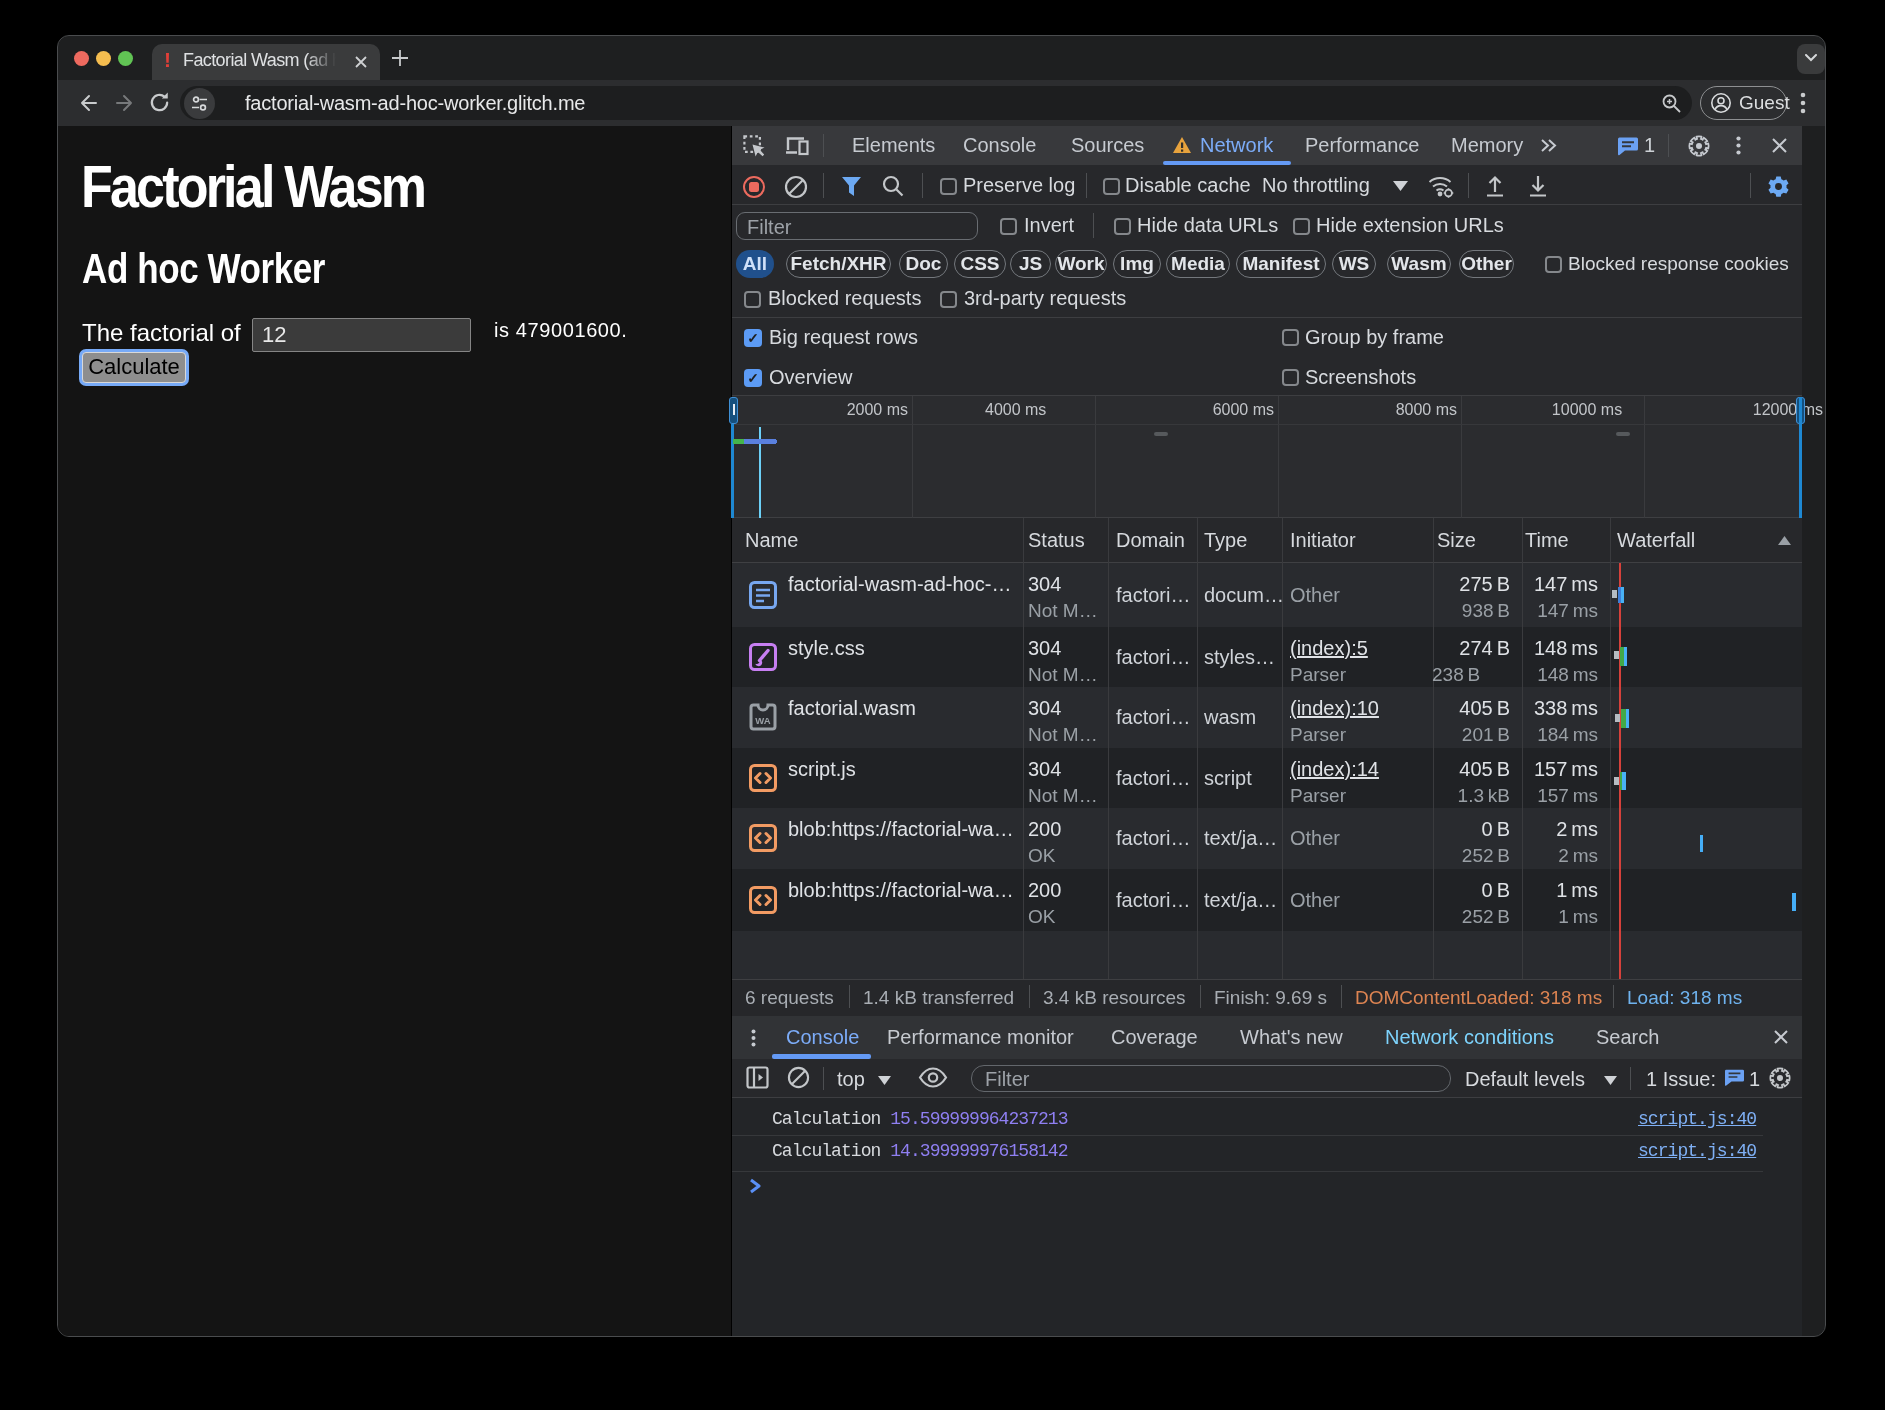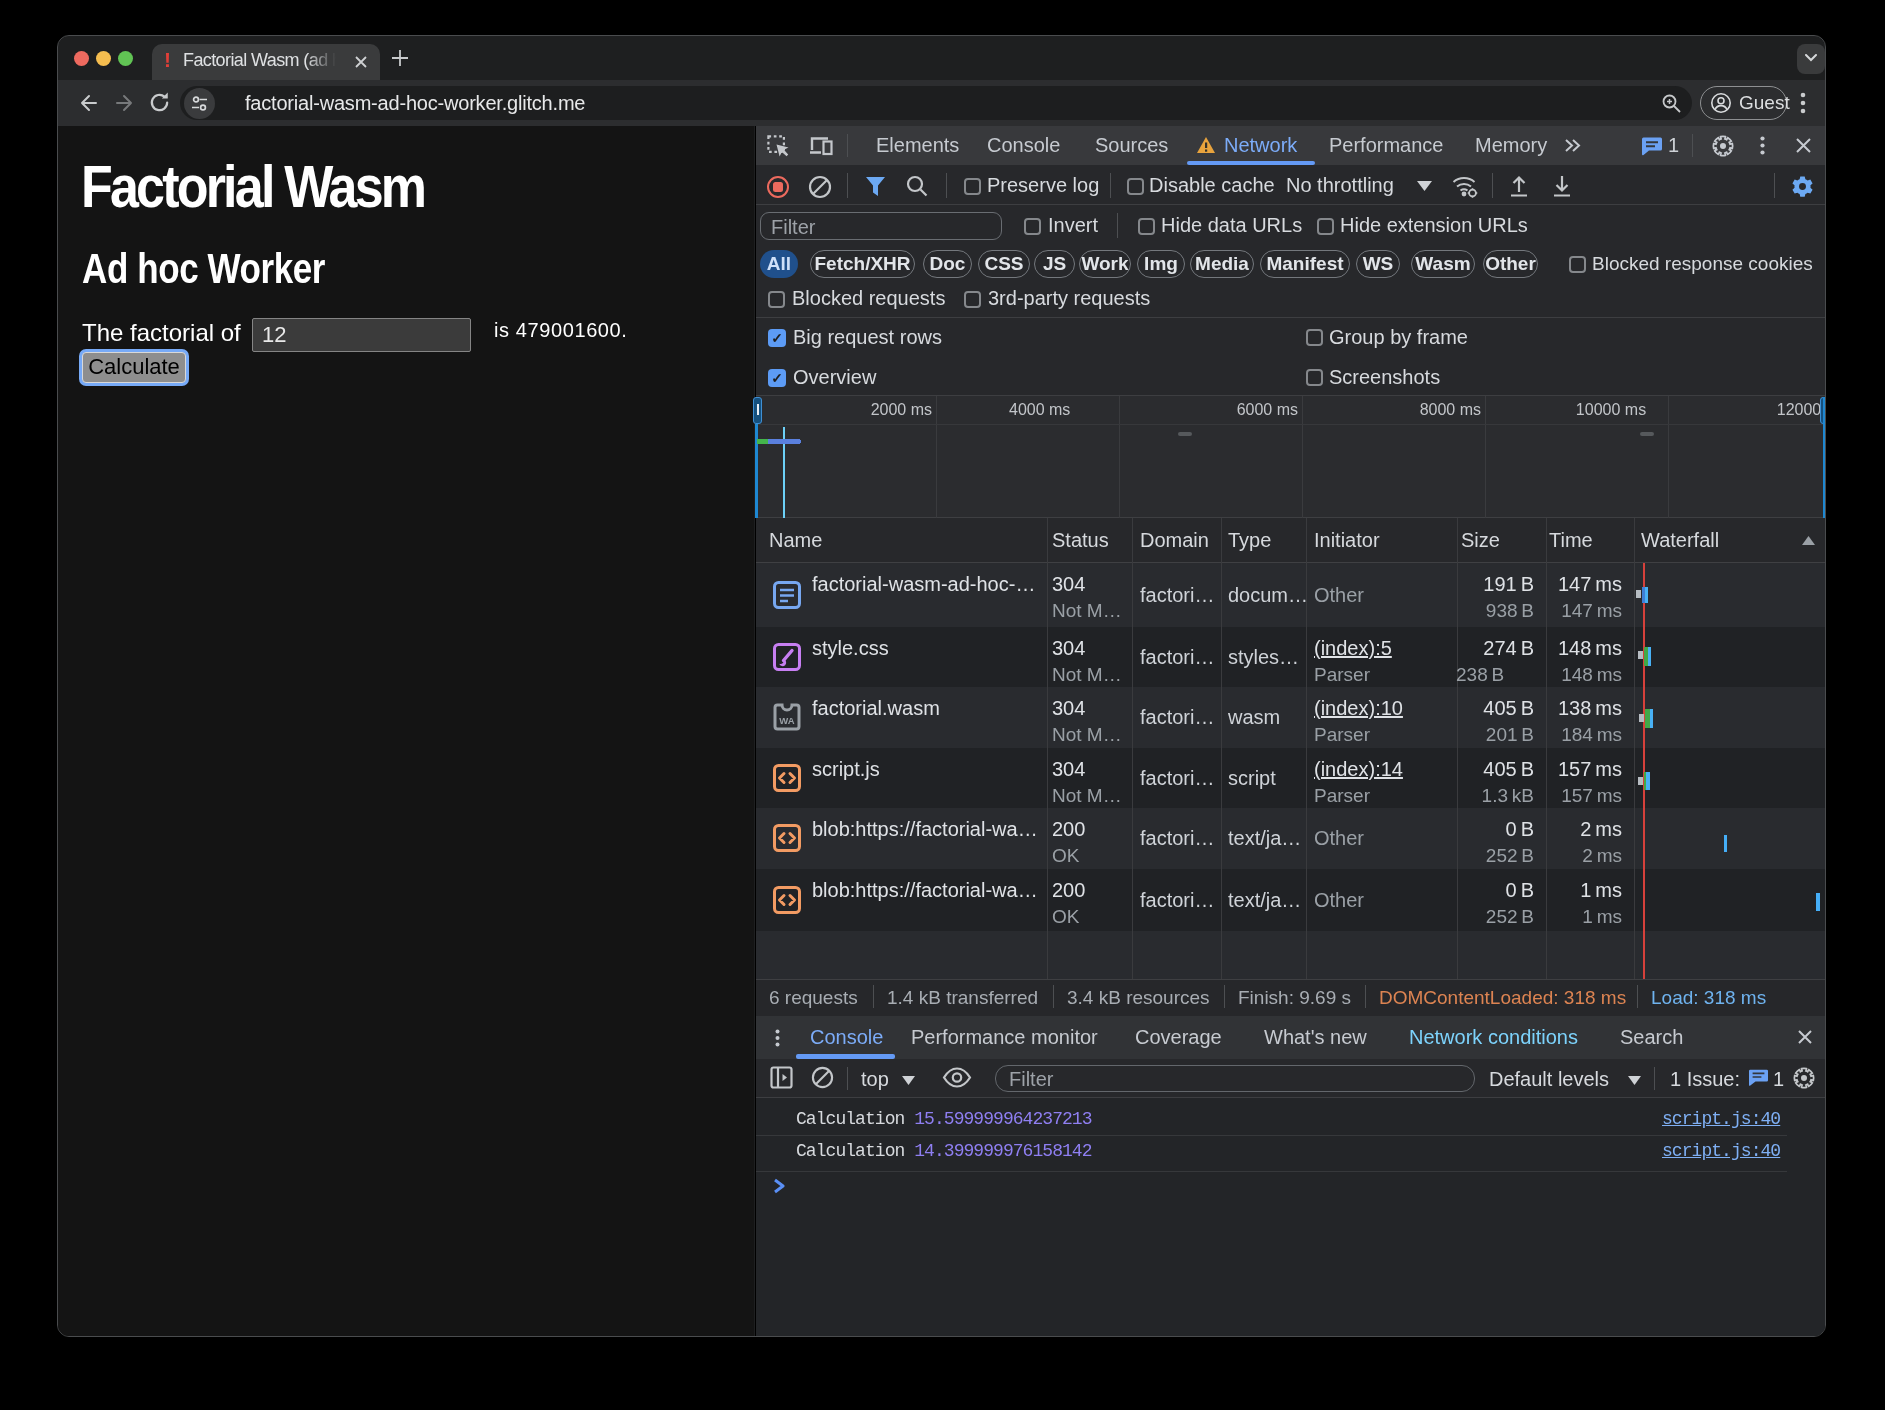--- a/index.html
+++ b/index.html
@@ -3,21 +3,21 @@
 <meta charset="utf-8">
 <style>
 *{margin:0;padding:0;box-sizing:border-box}
 html,body{width:1885px;height:1410px;background:#000;overflow:hidden;font-family:"Liberation Sans",sans-serif}
 .a{position:absolute}
 #win{left:58px;top:36px;width:1767px;height:1300px;border-radius:11px;background:#1e1f20;overflow:hidden;outline:1px solid #4a4c4e}
 .tl{width:15px;height:15px;border-radius:50%;top:15px}
 #tab{left:94px;top:8px;width:228px;height:36px;background:#3a3b3c;border-radius:10px 10px 0 0;overflow:hidden}
 #toolbar{left:0;top:44px;width:1767px;height:46px;background:#2c2d2f}
 #page{left:0;top:90px;width:696px;height:1210px;background:#141414}
-#dt{left:697px;top:90px;width:1070px;height:1210px;background:#242628;border-left:1px solid #000}
+#dt{left:673px;top:90px;width:1070px;height:1210px;background:#242628;border-left:1px solid #000}
 .dtx{position:absolute}
 svg{display:block}
 .cb{position:absolute;width:17px;height:17px;border:2px solid #85888c;border-radius:4px}
 .cbc{position:absolute;width:18px;height:18px;border-radius:4px;background:#5c9bf5;color:#1e1f20;font-weight:bold;font-size:14px;text-align:center;line-height:18px}
 .vd{position:absolute;width:1px;background:#4d4f52}
 .t20{font-size:20px;color:#cdd1d6;white-space:nowrap}
 .pill{position:absolute;height:28px;border:1px solid #74787d;border-radius:14px;color:#e2e5e9;font-size:19px;font-weight:600;line-height:26px;text-align:center;white-space:nowrap}
 </style>
 </head>
 <body>
@@ -285,21 +285,21 @@
 <svg class="dtx" style="left:15px;top:453px" width="32" height="32" viewBox="0 0 32 32">
 <rect x="3.5" y="3.5" width="25" height="25" rx="4" fill="none" stroke="#77a7f0" stroke-width="3"></rect>
 <path d="M9 11 H23 M9 16.5 H23 M9 22 H17" stroke="#77a7f0" stroke-width="2.6"></path>
       </svg>
 <div class="dtx" style="left:56px;top:447px;font-size:20px;color:#dfe2e6;white-space:nowrap">factorial-wasm-ad-hoc-…</div>
 <div class="dtx" style="left:296px;top:447px;font-size:20px;color:#dfe2e6;white-space:nowrap">304</div>
       <div class="dtx" style="left:296px;top:474px;font-size:19px;color:#9aa0a6;white-space:nowrap">Not M…</div>
 <div class="dtx" style="left:384px;top:437px;height:64px;display:flex;align-items:center;font-size:20px;color:#cfd3d8;white-space:nowrap">factori…</div>
 <div class="dtx" style="left:472px;top:437px;height:64px;display:flex;align-items:center;font-size:20px;color:#cfd3d8;white-space:nowrap">docum…</div>
 <div class="dtx" style="left:558px;top:437px;height:64px;display:flex;align-items:center;font-size:20px;color:#9aa0a6;white-space:nowrap">Other</div>
-<div class="dtx" style="left:700px;top:447px;width:78px;text-align:right;font-size:20px;color:#dfe2e6;white-space:nowrap">191 B</div>
+<div class="dtx" style="left:700px;top:447px;width:78px;text-align:right;font-size:20px;color:#dfe2e6;white-space:nowrap">275 B</div>
       <div class="dtx" style="left:700px;top:474px;width:78px;text-align:right;font-size:19px;color:#9aa0a6;white-space:nowrap">938 B</div>
 <div class="dtx" style="left:788px;top:447px;width:78px;text-align:right;font-size:20px;color:#dfe2e6;white-space:nowrap">147 ms</div>
       <div class="dtx" style="left:788px;top:474px;width:78px;text-align:right;font-size:19px;color:#9aa0a6;white-space:nowrap">147 ms</div>
 <svg class="dtx" style="left:15px;top:515px" width="32" height="32" viewBox="0 0 32 32">
 <rect x="3.5" y="3.5" width="25" height="25" rx="4" fill="none" stroke="#c77ff2" stroke-width="3"></rect>
 <path d="M12.5 19.5 L21 9.5" stroke="#c77ff2" stroke-width="3.4" stroke-linecap="round"></path>
 <path d="M12.8 18.2 a3.6 3.6 0 1 1 -4.6 4.6 a3.6 3.6 0 0 0 4.6 -4.6" fill="#c77ff2"></path>
       </svg>
 <div class="dtx" style="left:56px;top:511px;font-size:20px;color:#dfe2e6;white-space:nowrap">style.css</div>
 <div class="dtx" style="left:296px;top:511px;font-size:20px;color:#dfe2e6;white-space:nowrap">304</div>
@@ -318,21 +318,21 @@
       </svg>
 <div class="dtx" style="left:56px;top:571px;font-size:20px;color:#dfe2e6;white-space:nowrap">factorial.wasm</div>
 <div class="dtx" style="left:296px;top:571px;font-size:20px;color:#dfe2e6;white-space:nowrap">304</div>
       <div class="dtx" style="left:296px;top:598px;font-size:19px;color:#9aa0a6;white-space:nowrap">Not M…</div>
 <div class="dtx" style="left:384px;top:561px;height:61px;display:flex;align-items:center;font-size:20px;color:#cfd3d8;white-space:nowrap">factori…</div>
 <div class="dtx" style="left:472px;top:561px;height:61px;display:flex;align-items:center;font-size:20px;color:#cfd3d8;white-space:nowrap">wasm</div>
 <div class="dtx" style="left:558px;top:571px;font-size:20px;color:#dfe2e6;text-decoration:underline;white-space:nowrap">(index):10</div>
       <div class="dtx" style="left:558px;top:598px;font-size:19px;color:#9aa0a6;white-space:nowrap">Parser</div>
 <div class="dtx" style="left:700px;top:571px;width:78px;text-align:right;font-size:20px;color:#dfe2e6;white-space:nowrap">405 B</div>
       <div class="dtx" style="left:700px;top:598px;width:78px;text-align:right;font-size:19px;color:#9aa0a6;white-space:nowrap">201 B</div>
-<div class="dtx" style="left:788px;top:571px;width:78px;text-align:right;font-size:20px;color:#dfe2e6;white-space:nowrap">138 ms</div>
+<div class="dtx" style="left:788px;top:571px;width:78px;text-align:right;font-size:20px;color:#dfe2e6;white-space:nowrap">338 ms</div>
       <div class="dtx" style="left:788px;top:598px;width:78px;text-align:right;font-size:19px;color:#9aa0a6;white-space:nowrap">184 ms</div>
 <svg class="dtx" style="left:15px;top:636px" width="32" height="32" viewBox="0 0 32 32">
 <rect x="3.5" y="3.5" width="25" height="25" rx="4" fill="none" stroke="#f29b63" stroke-width="3"></rect>
 <path d="M13 11.5 L8.5 16 L13 20.5 M19 11.5 L23.5 16 L19 20.5" stroke="#f29b63" stroke-width="3" fill="none" stroke-linecap="round" stroke-linejoin="round"></path>
       </svg>
 <div class="dtx" style="left:56px;top:632px;font-size:20px;color:#dfe2e6;white-space:nowrap">script.js</div>
 <div class="dtx" style="left:296px;top:632px;font-size:20px;color:#dfe2e6;white-space:nowrap">304</div>
       <div class="dtx" style="left:296px;top:659px;font-size:19px;color:#9aa0a6;white-space:nowrap">Not M…</div>
 <div class="dtx" style="left:384px;top:622px;height:60px;display:flex;align-items:center;font-size:20px;color:#cfd3d8;white-space:nowrap">factori…</div>
 <div class="dtx" style="left:472px;top:622px;height:60px;display:flex;align-items:center;font-size:20px;color:#cfd3d8;white-space:nowrap">script</div>

